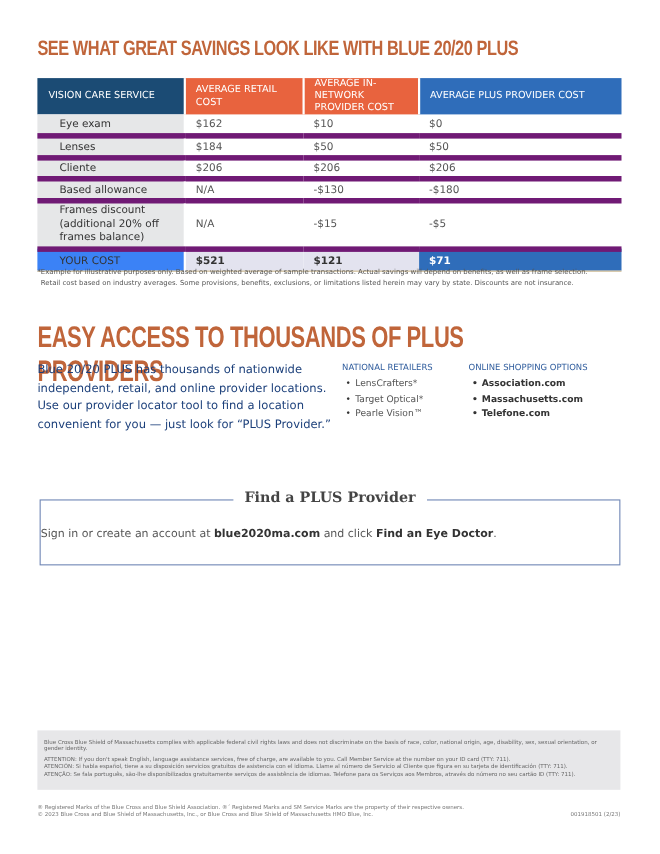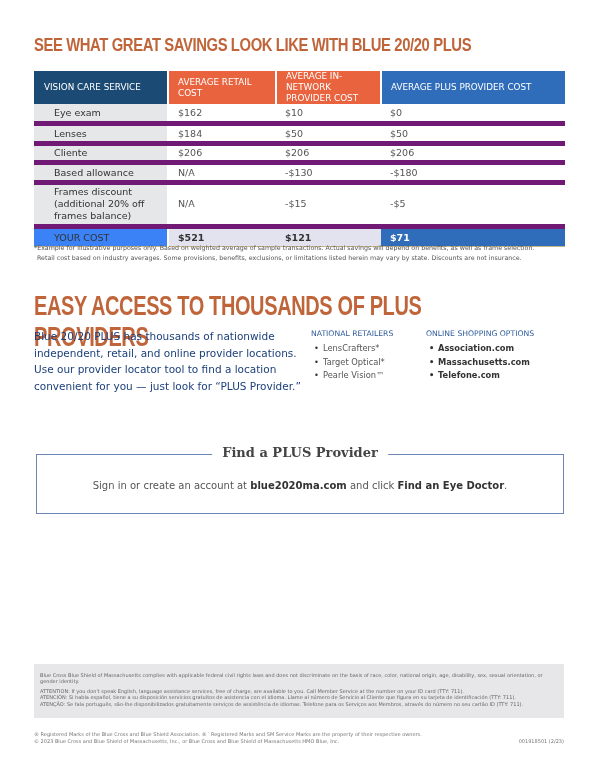--- a/index.html
+++ b/index.html
@@ -28,21 +28,21 @@
   .col.a { left: 311px; }
   .col.b { left: 426px; }
   .col .ttl { font-size: 7.7px; color: #2f5c9d; text-transform: uppercase; margin-bottom: 4px; }
   .col ul { list-style: none; }
   .col li { font-size: 8.3px; color: #555; line-height: 13.5px; padding-left: 12px; position: relative; }
   .col li::before { content: "•"; position: absolute; left: 3px; color: #333; }
   .col.b li { font-weight: bold; color: #333; }
 
   .box { position: absolute; left: 36px; top: 454px; width: 528px; height: 60px; border: 1.5px solid #6f86b5; }
   .box-title { position: absolute; left: 50%; top: -10px; transform: translateX(-50%); background: #fff; padding: 0 10px; font-family: "DejaVu Serif", serif; font-weight: bold; font-size: 13px; color: #444; white-space: nowrap; }
-  .box-text { position: absolute; top: 25px; left: 0; right: 0; text-align: center; font-size: 10px; color: #555; }
+  .box-text { position: absolute; top: 25px; left: 0; right: 0; font-size: 10px; color: #555; }
   .box-text b { color: #333; }
 
   .legal { position: absolute; left: 34px; top: 664px; width: 530px; height: 54px; background: #e7e7e9; padding: 8px 6px 0 6px; font-size: 5px; line-height: 6.4px; color: #666; }
   .legal p + p { margin-top: 3px; }
   .legal2 { position: absolute; left: 34px; top: 731px; width: 530px; font-size: 5px; line-height: 6.5px; color: #777; }
   .code { position: absolute; right: 0; bottom: 0; }
 </style>
 </head>
 <body>
 

